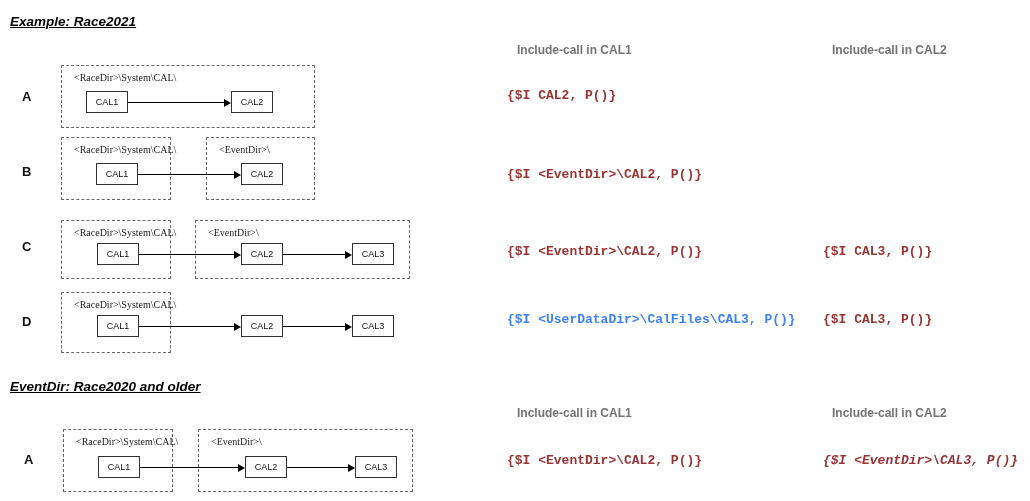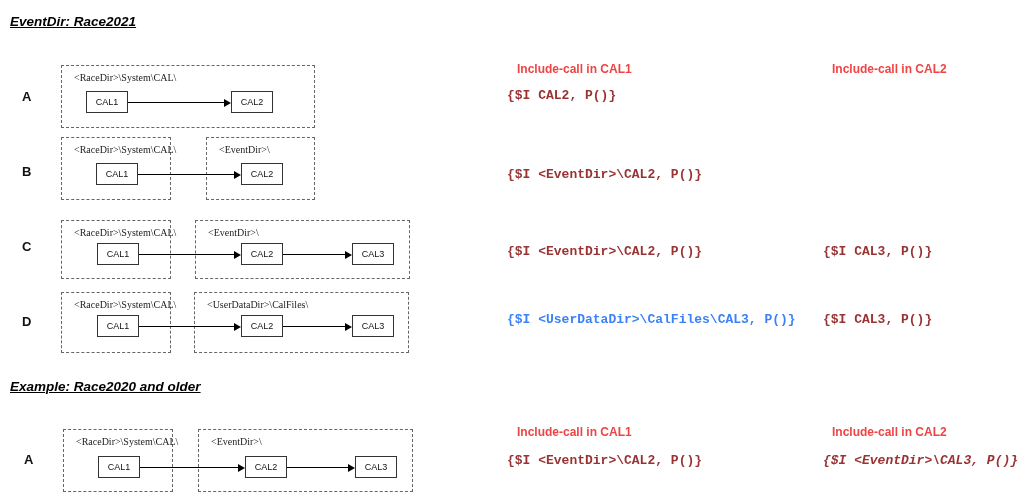--- a/index.html
+++ b/index.html
@@ -2,37 +2,37 @@
 <html><head>
 <meta charset="utf-8">
 <style>
   html,body{margin:0;padding:0;background:#fff;}
   #canvas{position:relative;width:1030px;height:501px;background:#ffffff;overflow:hidden;
           font-family:"Liberation Sans",sans-serif;}
   #canvas *{box-sizing:border-box;}
   .abs{position:absolute;}
   .title{font-family:"Liberation Sans",sans-serif;font-size:13.5px;font-weight:bold;font-style:italic;
          text-decoration:underline;color:#000;white-space:nowrap;}
-  .colhdr{font-size:12px;font-weight:bold;color:#ef4444;white-space:nowrap;margin-top:19px;}
+  .colhdr{font-size:12px;font-weight:bold;color:#737373;white-space:nowrap;}
   .code{font-family:"Liberation Mono",monospace;font-size:13px;font-weight:bold;white-space:pre;}
   .letter{font-size:13px;font-weight:bold;color:#111;}
   .dbox{border:1px dashed #666;background:transparent;}
   .dlabel{position:absolute;left:12px;top:6px;font-size:10px;color:#222;white-space:nowrap;font-family:Liberation Serif, serif;}
   .node{width:42px;height:22px;border:1px solid #333;background:#fff;text-align:center;
         line-height:20px;font-size:9px;color:#111;}
   .aline{height:1px;background:#000;}
   .ahead{width:0;height:0;border-top:4px solid transparent;border-bottom:4px solid transparent;
          border-left:7px solid #000;}
 </style>
 </head>
 <body>
 
 <div id="canvas">
 
-  <div class="abs title" style="left:10px;top:14px">EventDir: Race2021</div>
+  <div class="abs title" style="left:10px;top:14px">Example: Race2021</div>
   <div class="abs colhdr" style="left:517px;top:43px">Include-call in CAL1</div>
   <div class="abs colhdr" style="left:832px;top:43px">Include-call in CAL2</div>
 
   <div class="abs letter" style="left:22px;top:89px">A</div>
   <div class="abs dbox" style="left:61px;top:65px;width:254px;height:63px">
     <span class="dlabel">&lt;RaceDir&gt;\System\CAL\</span>
   </div>
   <div class="abs node" style="left:86px;top:91px">CAL1</div>
   <div class="abs node" style="left:231px;top:91px">CAL2</div>
   <div class="abs aline" style="left:128px;top:102px;width:96px"></div>
@@ -66,34 +66,31 @@
   <div class="abs ahead" style="left:234px;top:251px"></div>
   <div class="abs aline" style="left:283px;top:254px;width:62px"></div>
   <div class="abs ahead" style="left:345px;top:251px"></div>
   <div class="abs code" style="left: 507px; top: 244px; color: rgb(153, 51, 51);">{$I &lt;EventDir&gt;\CAL2, P()}</div>
   <div class="abs code" style="left: 823px; top: 244px; color: rgb(153, 51, 51);">{$I CAL3, P()}</div>
 
   <div class="abs letter" style="left:22px;top:314px">D</div>
   <div class="abs dbox" style="left:61px;top:292px;width:110px;height:61px">
     <span class="dlabel">&lt;RaceDir&gt;\System\CAL\</span>
   </div>
-  <div class="abs dbox" style="left:194px;top:292px;width:215px;height:61px">
-    <span class="dlabel">&lt;UserDataDir&gt;\CalFiles\</span>
-  </div>
   <div class="abs node" style="left:97px;top:315px">CAL1</div>
   <div class="abs node" style="left:241px;top:315px">CAL2</div>
   <div class="abs node" style="left:352px;top:315px">CAL3</div>
   <div class="abs aline" style="left:139px;top:326px;width:95px"></div>
   <div class="abs ahead" style="left:234px;top:323px"></div>
   <div class="abs aline" style="left:283px;top:326px;width:62px"></div>
   <div class="abs ahead" style="left:345px;top:323px"></div>
   <div class="abs code" style="left: 507px; top: 312px; color: #3b82f6;">{$I &lt;UserDataDir&gt;\CalFiles\CAL3, P()}</div>
   <div class="abs code" style="left: 823px; top: 312px; color: rgb(153, 51, 51);">{$I CAL3, P()}</div>
 
-  <div class="abs title" style="left:10px;top:379px">Example: Race2020 and older</div>
+  <div class="abs title" style="left:10px;top:379px">EventDir: Race2020 and older</div>
   <div class="abs colhdr" style="left:517px;top:406px">Include-call in CAL1</div>
   <div class="abs colhdr" style="left:832px;top:406px">Include-call in CAL2</div>
 
   <div class="abs letter" style="left:24px;top:452px">A</div>
   <div class="abs dbox" style="left:63px;top:429px;width:110px;height:63px">
     <span class="dlabel">&lt;RaceDir&gt;\System\CAL\</span>
   </div>
   <div class="abs dbox" style="left:198px;top:429px;width:215px;height:63px">
     <span class="dlabel">&lt;EventDir&gt;\</span>
   </div>

